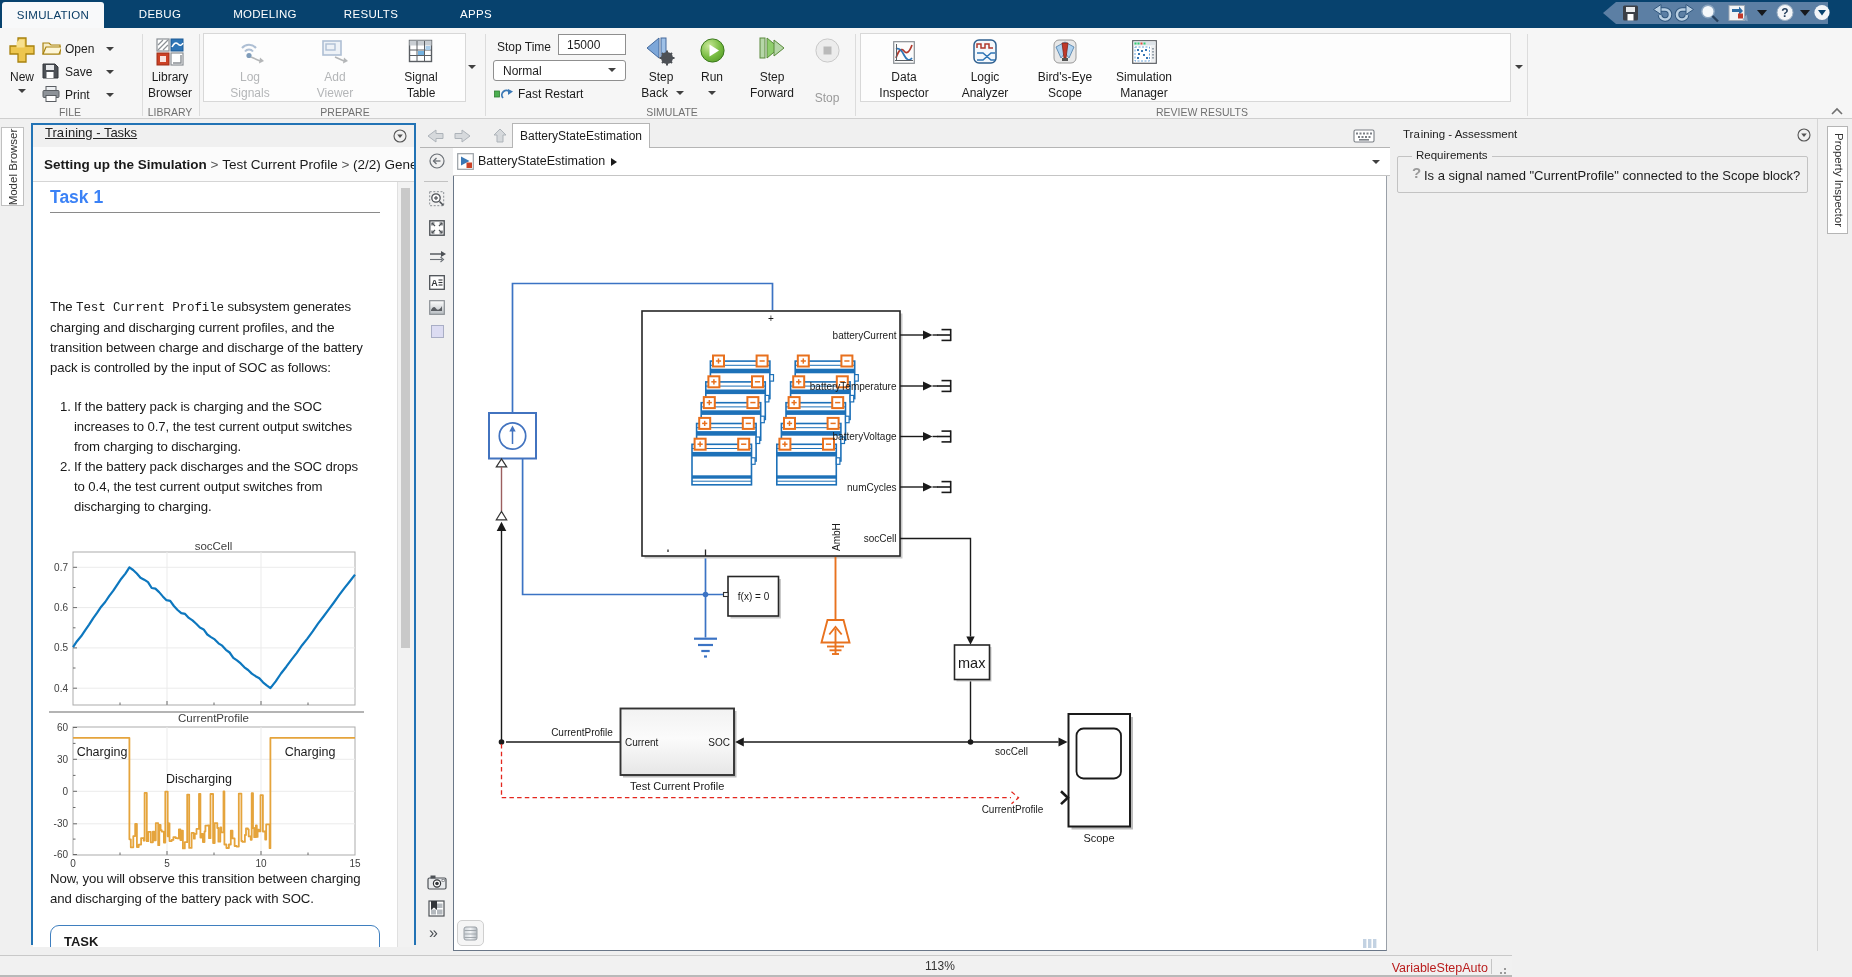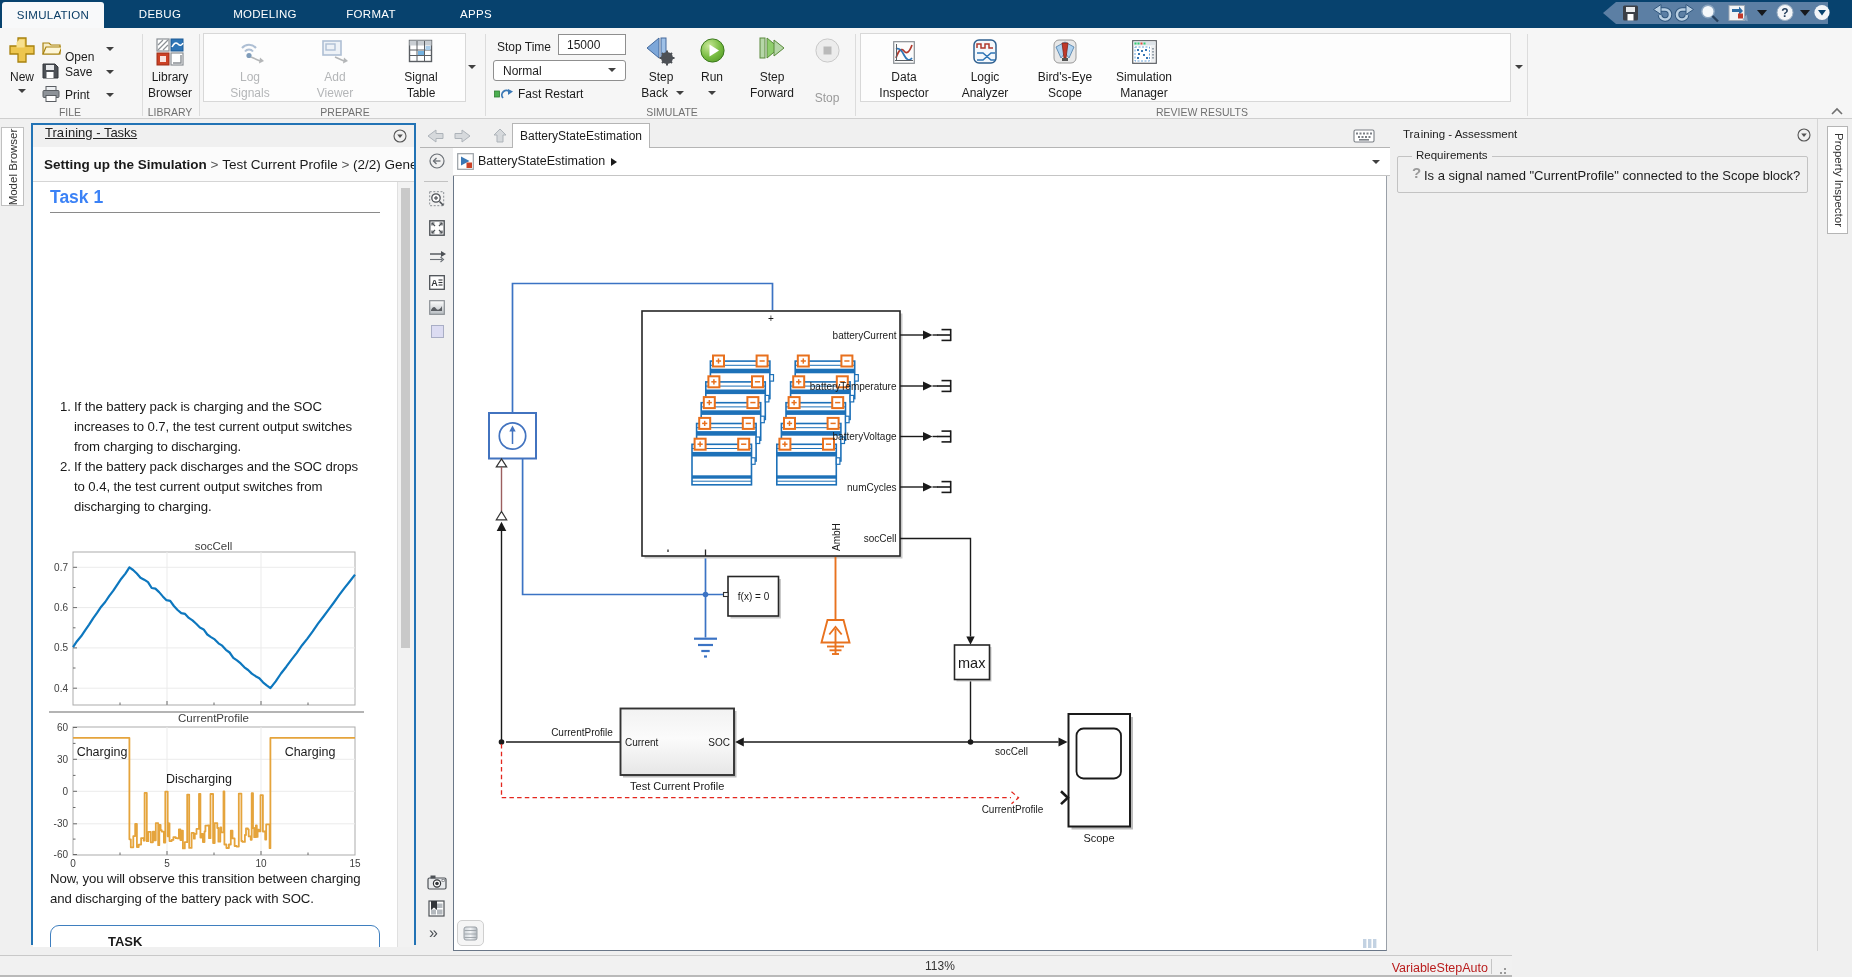--- a/index.html
+++ b/index.html
@@ -43,21 +43,21 @@
 
 #status { left:0; top:955px; width:1512px; height:22px; background:#f1f1f1; border-top:1px solid #c9c9c9; border-bottom:2px solid #b9b9b9; font-size:12px; color:#333; }
 </style></head>
 <body>
 <div id="page">
 
 <div class="abs" id="tabband">
  <div id="acttab">SIMULATION</div>
  <div class="ttab" style="left:125px;width:70px;">DEBUG</div>
  <div class="ttab" style="left:225px;width:80px;">MODELING</div>
- <div class="ttab" style="left:336px;width:70px;">FORMAT</div>
+ <div class="ttab" style="left:336px;width:70px;">RESULTS</div>
  <div class="ttab" style="left:446px;width:60px;">APPS</div>
  <svg class="abs" style="left:1600px;top:1px;" width="250" height="25" viewBox="0 0 250 25">
   <polygon points="16,1 228,1 228,23 16,23 3,12" fill="#5c7fa4"></polygon>
   <g>
    <rect x="23" y="4.5" width="15" height="15" rx="1.5" fill="#3b3f46"></rect>
    <rect x="26" y="6" width="9" height="5" fill="#e8eaec"></rect>
    <rect x="27.5" y="13" width="6" height="6.5" fill="#fff"></rect>
    <g>
     <path d="M60,8.5 h5 a5,5 0 1 1 -5,5.5" fill="none" stroke="#31577d" stroke-width="4.6"></path>
     <path d="M60,8.5 h5 a5,5 0 1 1 -5,5.5" fill="none" stroke="#b9cfe2" stroke-width="2.6"></path>
@@ -89,21 +89,21 @@
  <svg class="abs" style="left:8px;top:8px" width="28" height="28" viewBox="0 0 28 28">
   <path d="M10,2 h8 v8 h8 v8 h-8 v8 h-8 v-8 h-8 v-8 h8 z" fill="#edc64f" stroke="#a8820f" stroke-width="1.3"></path>
   <path d="M11.5,3.5 h5 v8 h-8 v-5" fill="#f7e08e" stroke="none"></path>
  </svg>
  <div class="btnlbl" style="left:-18px;top:42px;">New</div>
  <div class="dd" style="left:18px;top:61px;"></div>
  <svg class="abs" style="left:42px;top:12px" width="19" height="15" viewBox="0 0 19 15">
   <path d="M1,3 h6 l2,2 h9 v9 h-17 z" fill="#f7eecb" stroke="#a8820f" stroke-width="1.2"></path>
   <path d="M1,14 l3,-7 h16 l-3,7 z" fill="#fdf6d8" stroke="#a8820f" stroke-width="1.2"></path>
  </svg>
- <div class="rtext" style="left:65px;top:14px;margin-top:8px;">Open</div>
+ <div class="rtext" style="left:65px;top:14px;">Open</div>
  <div class="dd" style="left:106px;top:19px;"></div>
  <svg class="abs" style="left:42px;top:35px" width="17" height="16" viewBox="0 0 17 16">
   <path d="M1,1 h12 l3,3 v11 h-15 z" fill="#4d5156" stroke="#33363a" stroke-width="1"></path>
   <rect x="4" y="2" width="8" height="5" fill="#e8eaec"></rect>
   <rect x="4.5" y="9" width="7" height="6" fill="#fff"></rect>
  </svg>
  <div class="rtext" style="left:65px;top:37px;">Save</div>
  <div class="dd" style="left:106px;top:42px;"></div>
  <svg class="abs" style="left:42px;top:58px" width="18" height="16" viewBox="0 0 18 16">
   <rect x="4" y="0.5" width="10" height="4" fill="#eef0f2" stroke="#5a5e63" stroke-width="1"></rect>
@@ -288,20 +288,21 @@
           <span style="position:absolute;left:12px;top:0;font-size:13px;color:#222;text-decoration:underline;">Tra ining - Tasks</span>
    <svg style="position:absolute;right:7px;top:4px;" width="14" height="14" viewBox="0 0 14 14">
             <circle cx="7" cy="7" r="6" fill="none" stroke="#555" stroke-width="1.1"></circle>
             <polygon points="4.2,5.5 9.8,5.5 7,9" fill="#555"></polygon>
           </svg>
   </div>
   <div id="lpbread"><span style="margin-left:11px;font-weight:bold;">Setting up the Simulation</span>&nbsp;<span style="color:#555;">&gt;</span>&nbsp;Test Current Profile&nbsp;<span style="color:#555;">&gt;</span>&nbsp;(2/2) Gene</div>
   <div id="lpcontent">
    <div style="position:absolute;left:17px;top:5px;font-size:17.5px;font-weight:bold;color:#3b82f6;">Task 1</div>
    <div style="position:absolute;left:17px;top:30px;width:330px;border-top:1px solid #8a8a8a;"></div>
+   <div class="para" style="top:115px;">The <span class="mono">Test Current Profile</span> subsystem generates<br>charging and discharging current profiles, and the<br>transition between charge and discharge of the battery<br>pack is controlled by the input of SOC as follows:</div>
    <div class="para" style="top:215px;left:27px;">
      <div style="position:relative;padding-left:14px;"><span style="position:absolute;left:0;">1.</span>If the battery pack is charging and the SOC<br>increases to 0.7, the test current output switches<br>from charging to discharging.</div>
      <div style="position:relative;padding-left:14px;"><span style="position:absolute;left:0;">2.</span>If the battery pack discharges and the SOC drops<br>to 0.4, the test current output switches from<br>discharging to charging.</div>
    </div>
 
    <svg style="position:absolute;left:0;top:353px;" width="364" height="336" viewBox="0 0 364 336">
 
 <text x="180.5" y="15" font-size="11.5" fill="#404040" text-anchor="middle">socCell</text>
 <rect x="40" y="17" width="282" height="153" fill="#fff" stroke="#ababab" stroke-width="1"></rect>
 <g stroke="#ebebeb" stroke-width="1">
@@ -376,21 +377,21 @@
 </g>
 <polyline points="40.0,202.9 96.4,202.9 96.4,304.3 97.8,304.3 97.8,312.3 100.3,312.3 100.3,301.1 102.2,301.1 102.2,289.0 103.9,289.0 103.9,312.1 105.7,312.1 105.7,309.6 108.1,309.6 108.1,303.1 110.7,303.1 110.7,305.7 111.6,305.7 111.6,257.9 113.8,257.9 113.8,306.2 115.3,306.2 115.3,296.8 117.8,296.8 117.8,307.3 119.9,307.3 119.9,296.6 121.2,296.6 121.2,305.3 122.8,305.3 122.8,288.2 125.2,288.2 125.2,310.2 126.3,310.2 126.3,289.9 127.6,289.9 127.6,295.2 128.7,295.2 128.7,296.6 130.9,296.6 130.9,307.5 132.3,307.5 132.3,256.6 134.7,256.6 134.7,301.3 135.6,301.3 135.6,288.3 136.5,288.3 136.5,306.1 138.7,306.1 138.7,304.9 140.4,304.9 140.4,302.1 142.7,302.1 142.7,303.2 144.5,303.2 144.5,303.4 145.9,303.4 145.9,294.3 147.4,294.3 147.4,305.1 148.7,305.1 148.7,295.6 149.9,295.6 149.9,313.4 151.8,313.4 151.8,307.2 154.2,307.2 154.2,259.6 156.2,259.6 156.2,312.9 158.6,312.9 158.6,297.9 160.9,297.9 160.9,303.7 161.8,303.7 161.8,298.9 163.5,298.9 163.5,293.9 166.0,293.9 166.0,258.8 167.4,258.8 167.4,302.5 168.6,302.5 168.6,299.0 169.9,299.0 169.9,307.0 171.5,307.0 171.5,296.4 172.4,296.4 172.4,290.6 174.9,290.6 174.9,290.3 176.0,290.3 176.0,303.2 177.5,303.2 177.5,259.0 180.1,259.0 180.1,308.1 181.7,308.1 181.7,288.1 184.3,288.1 184.3,293.0 185.4,293.0 185.4,306.7 187.3,306.7 187.3,292.4 188.2,292.4 188.2,297.3 190.5,297.3 190.5,256.5 191.4,256.5 191.4,309.5 193.4,309.5 193.4,313.0 195.9,313.0 195.9,309.5 197.8,309.5 197.8,295.7 199.5,295.7 199.5,303.4 201.6,303.4 201.6,311.0 203.6,311.0 203.6,311.6 205.8,311.6 205.8,258.6 208.4,258.6 208.4,306.0 209.5,306.0 209.5,306.9 211.9,306.9 211.9,300.0 213.0,300.0 213.0,293.3 214.9,293.3 214.9,294.3 215.7,294.3 215.7,301.4 217.7,301.4 217.7,304.8 218.7,304.8 218.7,258.2 220.0,258.2 220.0,293.0 221.2,293.0 221.2,302.2 222.9,302.2 222.9,290.4 223.8,290.4 223.8,301.9 224.6,301.9 224.6,294.6 225.9,294.6 225.9,296.3 227.5,296.3 227.5,260.2 229.9,260.2 229.9,296.5 232.2,296.5 232.2,304.5 233.2,304.5 233.2,289.3 235.4,289.3 235.4,289.3 236.6,289.3 236.6,313.2 237.4,313.2 237.4,202.9 322.0,202.9" fill="none" stroke="#e5a43c" stroke-width="1.8" stroke-linejoin="round"></polyline>
 <g font-size="12.5" fill="#1a1a1a" text-anchor="middle">
  <text x="69" y="221">Charging</text>
               <text x="277" y="221">Charging</text>
               <text x="166" y="248">Discharging</text>
 </g>
 </svg>
    <div class="para" style="top:687px;">Now, you will observe this transition between charging<br>and discharging of the battery pack with SOC.</div>
    <div style="position:absolute;left:17px;top:743px;width:330px;height:40px;border:1.5px solid #3f7fbf;border-radius:9px;">
-     <div style="position:absolute;left:13px;top:8px;font-size:13px;font-weight:bold;color:#1a1a1a;margin-left:44px;">TASK</div>
+     <div style="position:absolute;left:13px;top:8px;font-size:13px;font-weight:bold;color:#1a1a1a;">TASK</div>
    </div>
   </div>
   <div id="lpscroll">
           <div id="lpthumb"></div>
         </div>
  </div>
 
  <div class="abs" id="ctabrow">
   <svg style="position:absolute;left:7px;top:5px;" width="85" height="16" viewBox="0 0 85 16">
    <polygon points="1,8 9,2 9,5.5 16,5.5 16,10.5 9,10.5 9,14" fill="#d6d9dc" stroke="#adb3b9" stroke-width="1"></polygon>

